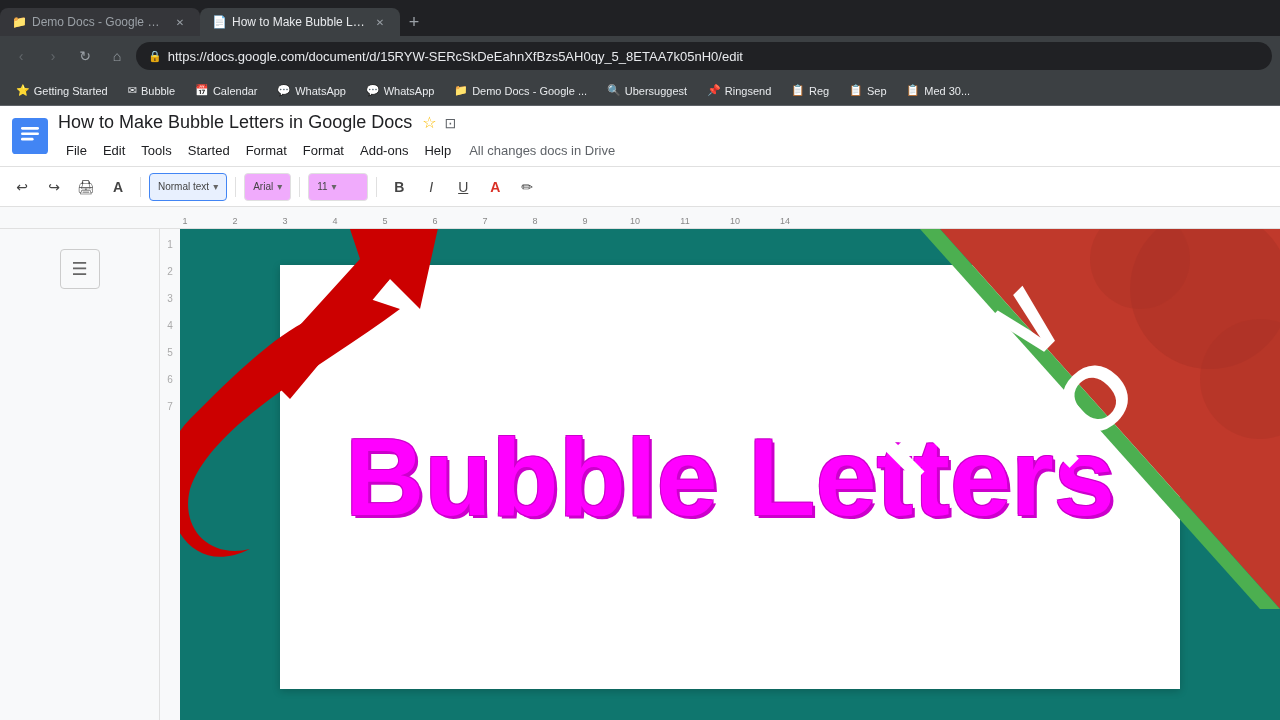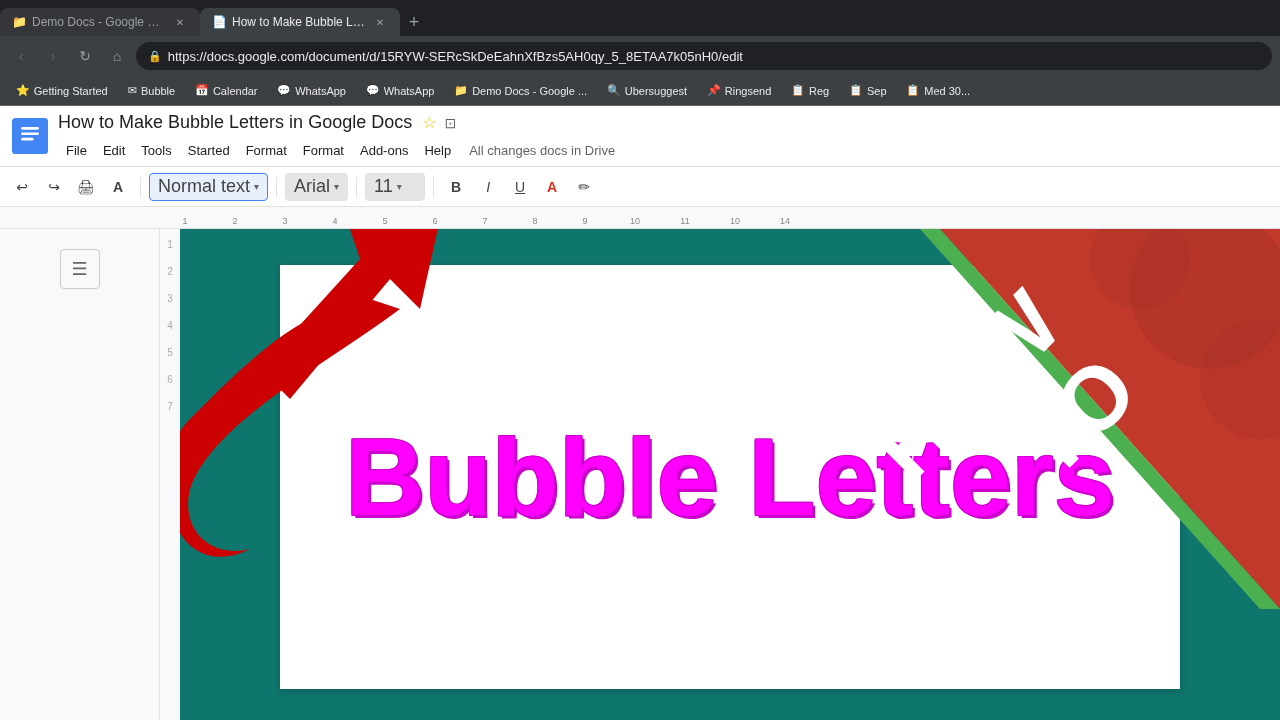--- a/index.html
+++ b/index.html
@@ -195,27 +195,27 @@
       background: #e0e0e0;
       margin: 0 4px;
     }
     .toolbar-select {
       height: 28px;
       border: 1px solid #e0e0e0;
       border-radius: 4px;
       padding: 0 8px;
       font-size: 13px;
       color: #444;
-      background: #e5e5e5;
+      background: #f0abfc;
       cursor: pointer;
       display: flex;
       align-items: center;
       gap: 4px;
     }
-    .toolbar-select-text { font-size: 18px; }
+    .toolbar-select-text { font-size: 10px; }
     .toolbar-select-arrow { font-size: 10px; color: #666; }
 
     .font-bold { font-weight: bold; }
     .font-italic { font-style: italic; }
     .font-underline { text-decoration: underline; }
 
     
     .ruler {
       background: #f8f9fa;
       height: 22px;

